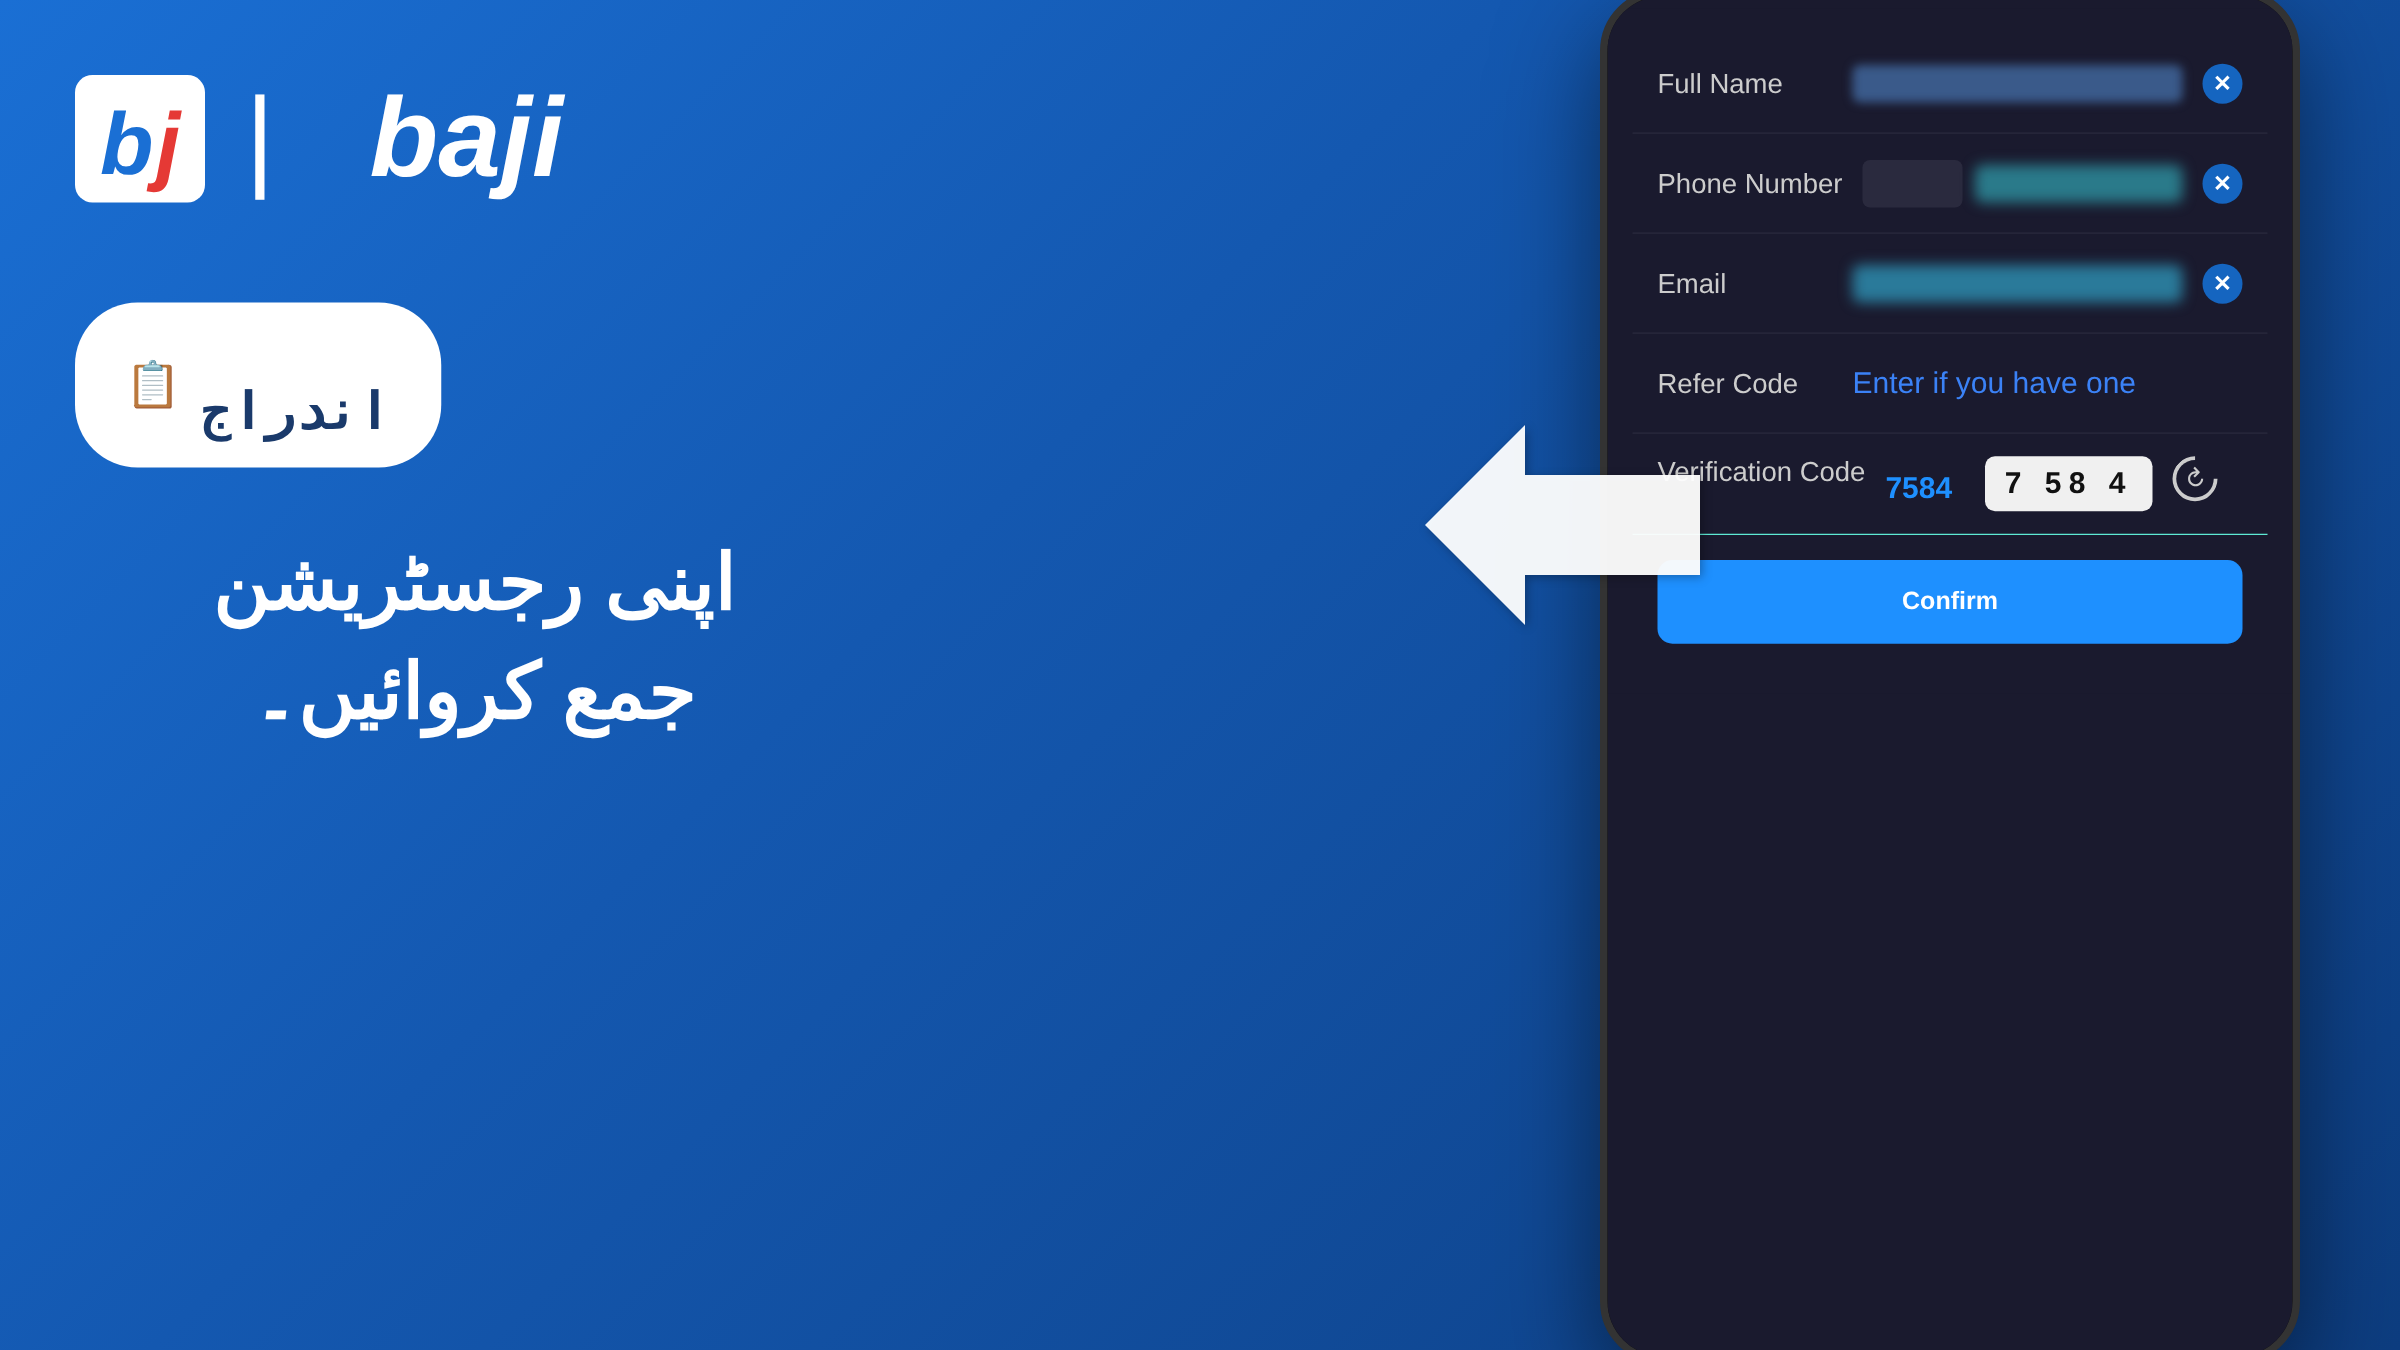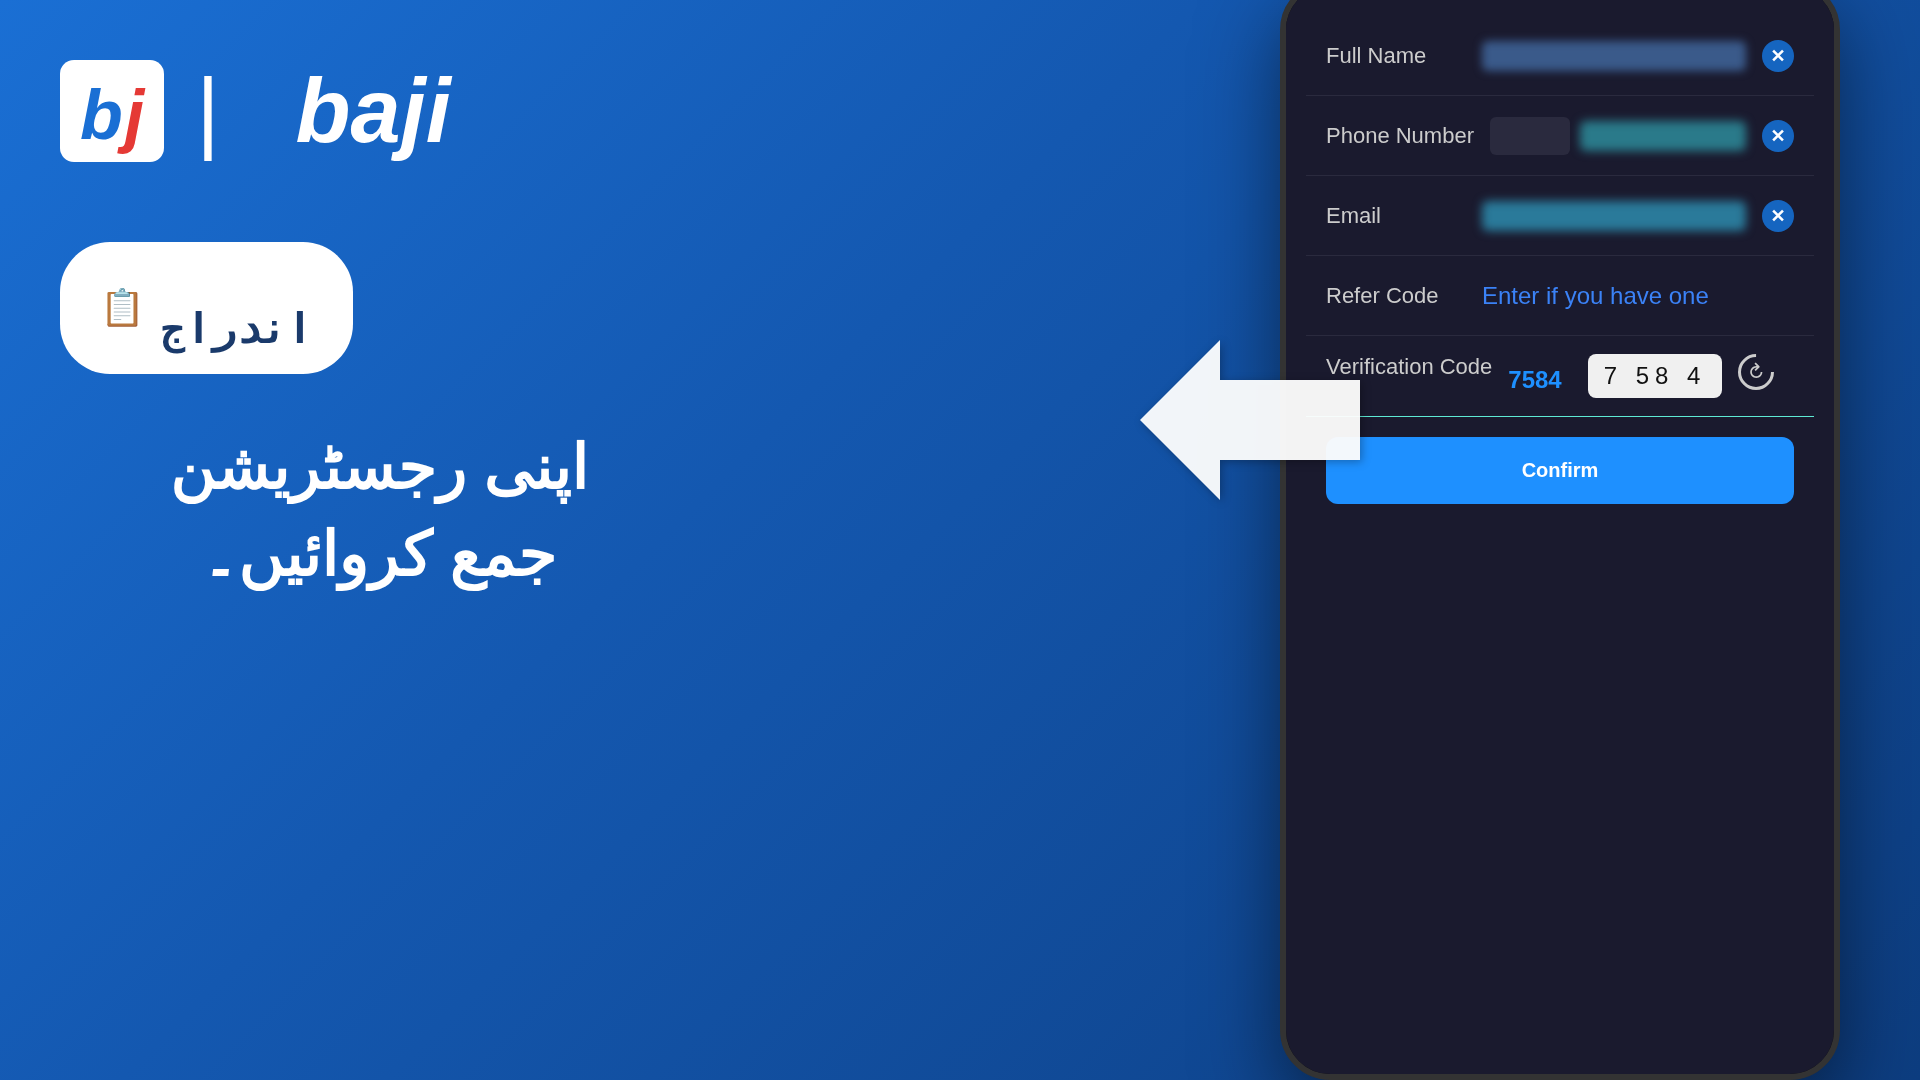--- a/index.html
+++ b/index.html
@@ -56,21 +56,21 @@
       color: white;
       line-height: 1.4;
       text-align: center;
       direction: rtl;
     }
 
     
     .right-section {
       position: absolute;
       right: 0;
-      top: 0;
+      top: 11px;
       width: 1160px;
       height: 884px;
       display: flex;
       align-items: flex-start;
       justify-content: center;
     }
 
     .phone-mockup {
       position: absolute;
       right: 80px;
@@ -190,21 +190,21 @@
       margin-right: 10px;
       margin-top: 12px;
     }
 
     .verify-input-box {
       background: #f0f0f0;
       border-radius: 8px;
       padding: 8px 16px;
       color: #111;
       font-size: 24px;
-      font-weight: 400;
+      font-weight: 700;
       letter-spacing: 6px;
       min-width: 120px;
     }
 
     .refresh-btn {
       width: 36px;
       height: 36px;
       border: 3px solid #ccc;
       border-radius: 50%;
       display: flex;

